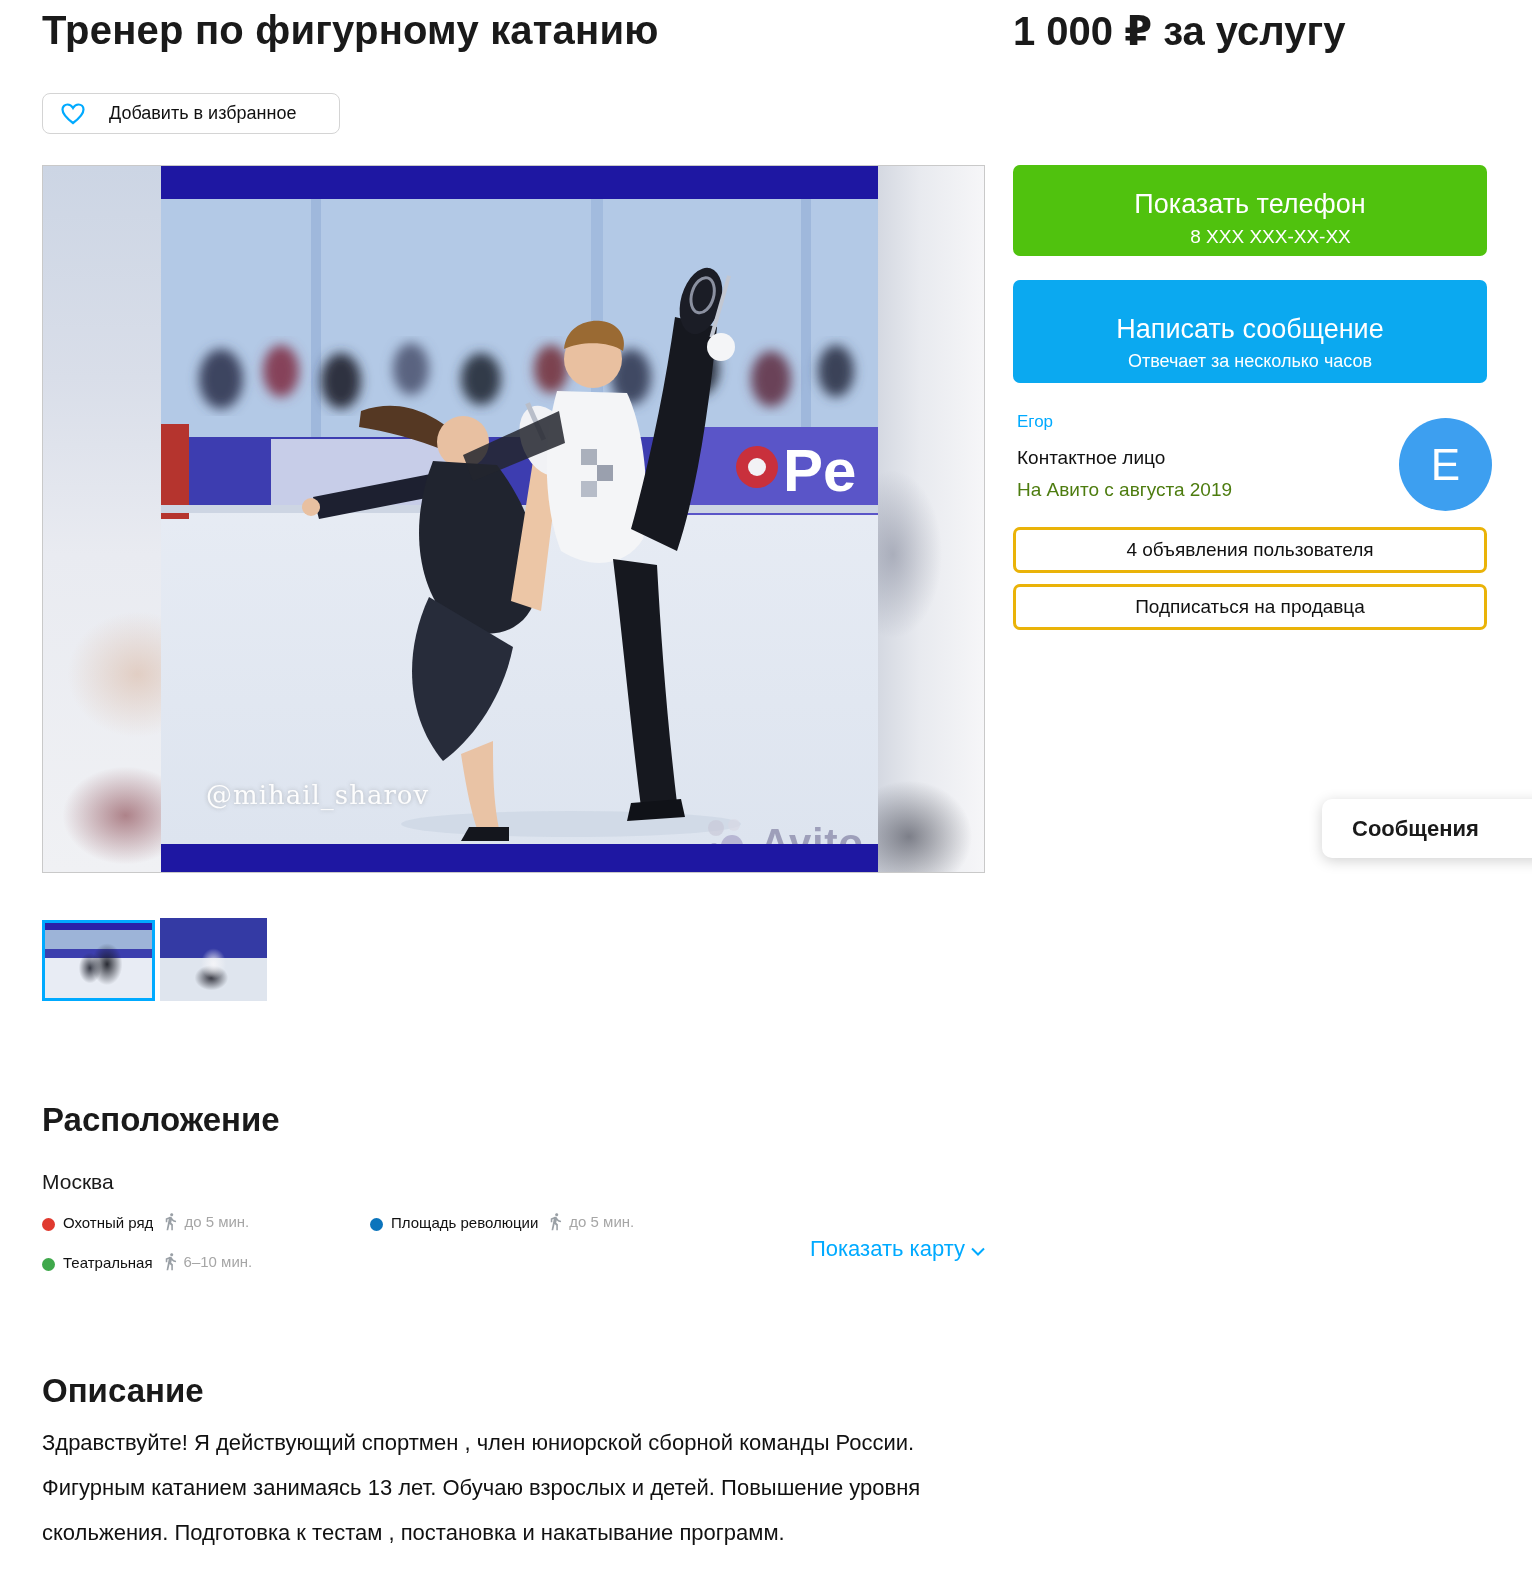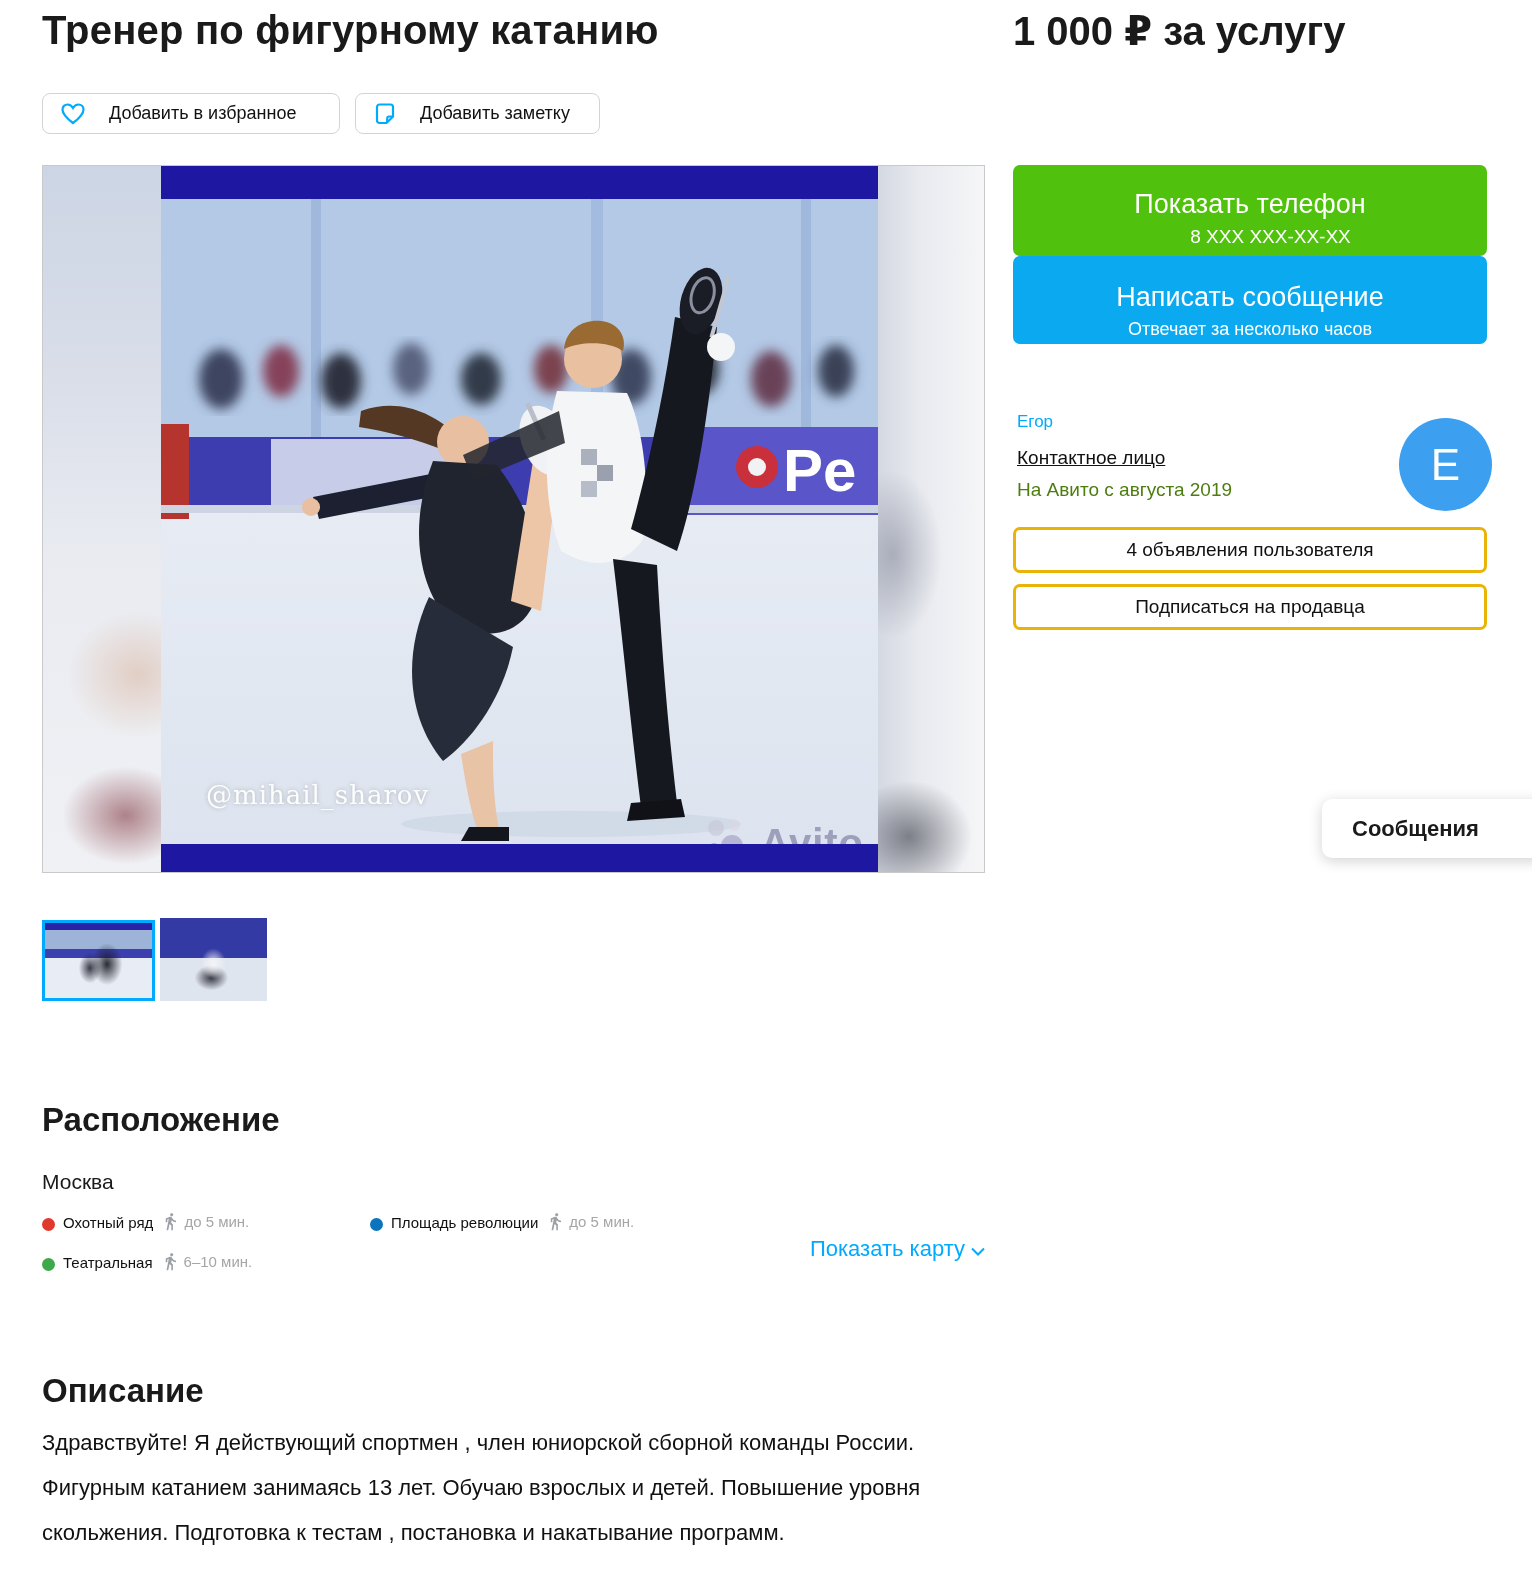--- a/index.html
+++ b/index.html
@@ -51,26 +51,26 @@
     background:
       radial-gradient(18px 22px at 50% 55%, rgba(245,245,248,.95), rgba(245,245,248,0) 70%),
       radial-gradient(24px 18px at 48% 72%, rgba(25,25,35,.85), rgba(25,25,35,0) 70%),
       linear-gradient(180deg,#343aa4 0 48%, #dfe5ee 48% 100%); }
 
   
   .cta { position:absolute; left:1013px; width:474px; border-radius:7px; color:#fff; text-align:center; cursor:pointer; border:none; display:block; }
   #phone-btn { top:165px; height:91px; padding-top:15px; }
   #phone-btn .l1 { font-size:27px; }
   #phone-btn .l2 { font-size:19px; margin-top:6px;padding-left:41px; }
-  #message-btn { top:256px; height:88px; padding-top:22px; }
+  #message-btn { top:280px; height:103px; padding-top:22px; }
   #message-btn .l1 { font-size:27px; }
   #message-btn .l2 { font-size:18px; margin-top:6px; }
 
   .seller-name { position:absolute; left:1017px; top:412px; font-size:17px; color:#00aaff; cursor:pointer; }
-  .seller-role { position:absolute; left:1017px; top:447px; font-size:19px; color:#111;text-decoration:underline; }
+  .seller-role { position:absolute; left:1017px; top:447px; font-size:19px; color:#111; }
   .seller-since { position:absolute; left:1017px; top:479px; font-size:19px; color:#4d7c0f; }
   .avatar { position:absolute; left:1399px; top:418px; width:93px; height:93px; border-radius:50%;
     color:#fff; font-size:44px; display:flex; align-items:center; justify-content:center; cursor:pointer; }
 
   .outline-btn { position:absolute; left:1013px; width:474px; height:46px; background:#fff; border:3px solid #eab308;
     border-radius:7px; font-size:19px; color:#111; cursor:pointer; }
   #ads-btn { top:527px; }
   #subscribe-btn { top:584px; }
 
   .messages-fab { position:absolute; left:1322px; top:799px; width:240px; height:59px; background:#fff;
@@ -105,29 +105,20 @@
 
   <button class="action-btn" id="fav-btn">
     <span>
       <svg width="24" height="22" viewBox="0 0 24 22">
           <path d="M12 20 C4 14 1.5 10 1.5 6.5 C1.5 3.6 3.8 1.5 6.5 1.5 C8.8 1.5 10.8 3 12 5 C13.2 3 15.2 1.5 17.5 1.5 C20.2 1.5 22.5 3.6 22.5 6.5 C22.5 10 20 14 12 20 Z" fill="none" stroke="#00aaff" stroke-width="2.2"></path>
         </svg>
     </span>
     <span>Добавить в избранное</span>
   </button>
 
-  <button class="action-btn" id="note-btn">
-    <span>
-      <svg width="22" height="22" viewBox="0 0 22 22">
-          <path d="M3 4 a2.5 2.5 0 0 1 2.5 -2.5 h11 a2.5 2.5 0 0 1 2.5 2.5 v9.5 l-6.5 6.5 h-7 a2.5 2.5 0 0 1 -2.5 -2.5 Z" fill="none" stroke="#00aaff" stroke-width="2.2"></path>
-          <path d="M19 13.5 h-4 a1.8 1.8 0 0 0 -1.8 1.8 v4.5" fill="none" stroke="#00aaff" stroke-width="2.2"></path>
-        </svg>
-    </span>
-    <span>Добавить заметку</span>
-  </button>
 
   <div class="gallery">
     <div class="blur-left"></div>
     <div class="blur-right"></div>
     <div class="photo">
       <div class="bar-top"></div>
       <svg class="scene" viewBox="0 0 717 645" preserveAspectRatio="none">
         <defs>
           <filter id="blur6">
               <feGaussianBlur stdDeviation="6"></feGaussianBlur>

